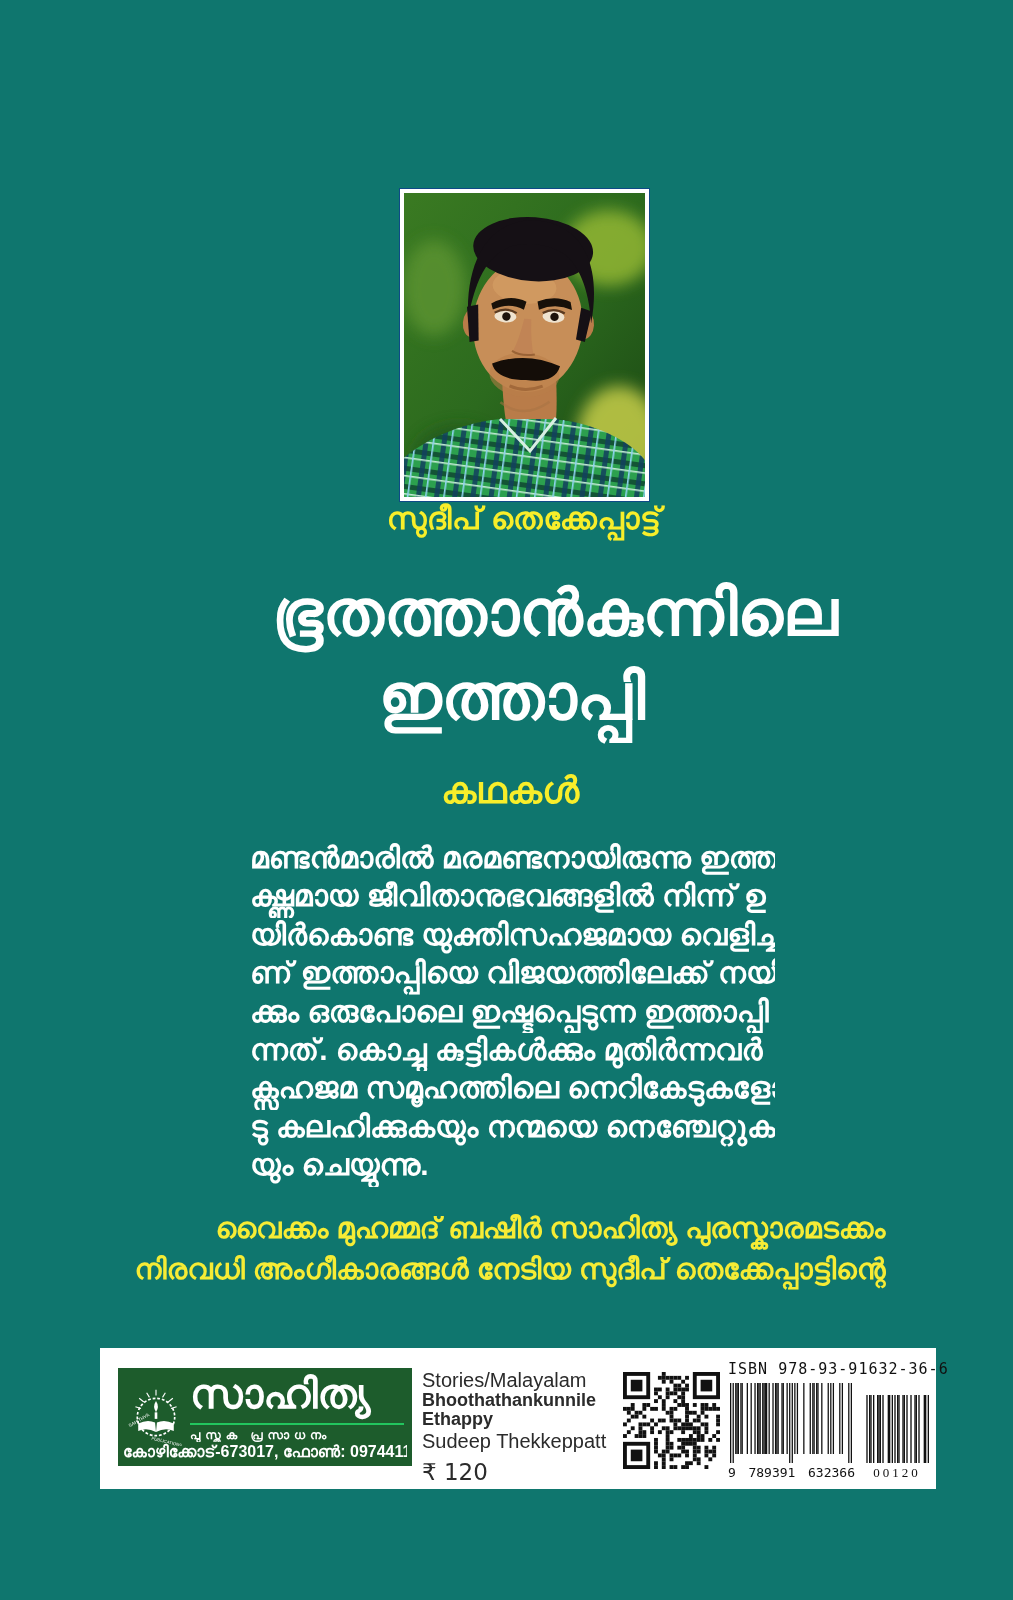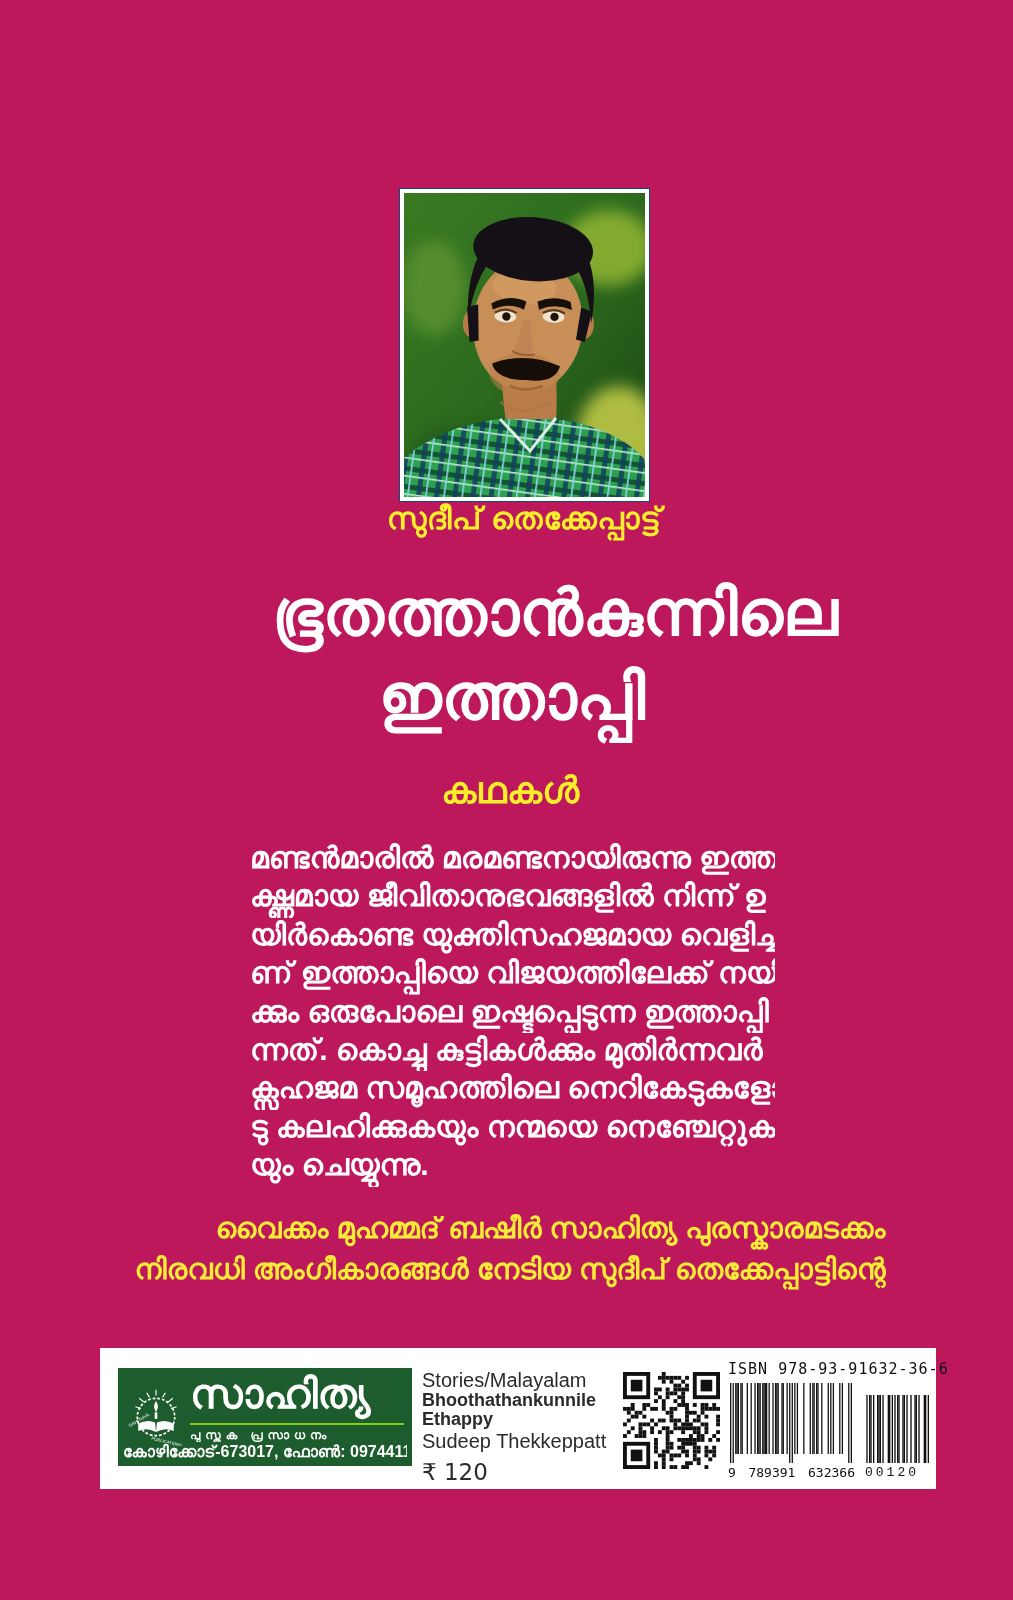--- a/index.html
+++ b/index.html
@@ -1,18 +1,18 @@
 <!DOCTYPE html>
 <html><head>
 <meta charset="utf-8">
 <style>
   html,body{margin:0;padding:0;background:#333;}
   .page{
     position:relative;width:1013px;height:1600px;overflow:hidden;
-    background:#be185d;
+    background:#0f766e;
     font-family:"Liberation Sans","DejaVu Sans",sans-serif;
     margin:0 auto;
   }
   .center-abs{position:absolute;transform:translateX(-50%);white-space:nowrap;}
 
   .photo{
     position:absolute;left:400px;top:189px;width:241px;height:304px;
     background:#2c6a1e;border:4px solid #ffffff;box-shadow:0 0 0 1px #0e4a86;
   }
   .photo svg{display:block;width:241px;height:304px;}
@@ -26,41 +26,41 @@
   .blurb-line{height:38.4px;font-size:30px;font-weight:700;white-space:nowrap;overflow:hidden;}
 
   .award{left:510px;top:1208px;text-align:right;color:#f6ec35;font-size:29px;font-weight:bold;line-height:41px;}
   .award div{white-space:nowrap;}
 
   .footer{position:absolute;left:100px;top:1348px;width:836px;height:141px;background:#ffffff;}
 
   .pub{position:absolute;left:18px;top:20px;width:294px;height:98px;background:#1d5c2c;color:#ffffff;overflow:hidden;}
   .pub-seal{position:absolute;left:8px;top:20px;width:60px;height:58px;}
   .pub-name{position:absolute;left:72px;top:2px;font-size:41px;font-weight:bold;line-height:48px;white-space:nowrap;}
-  .pub-tagline{position:absolute;left:72px;top:55px;width:214px;border-top:2px solid #84cc16;padding-top:3px;
+  .pub-tagline{position:absolute;left:72px;top:55px;width:214px;border-top:2px solid #22c55e;padding-top:3px;
     font-size:12px;font-weight:bold;letter-spacing:5px;white-space:nowrap;overflow:hidden;}
   .pub-address{position:absolute;left:5px;top:75px;width:284px;text-align:center;font-size:16px;font-weight:bold;white-space:nowrap;overflow:hidden;}
 
   .meta{position:absolute;left:322px;top:21px;color:#2b2b2b;}
   .meta-cat{font-size:20px;line-height:22px;}
   .meta-t{font-size:18px;font-weight:bold;line-height:19px;}
   .meta-author{font-size:20px;line-height:22px;margin-top:1px;}
   .price{font-size:23px;margin-top:7px;font-family:"DejaVu Sans",sans-serif;}
 
   .qr{position:absolute;left:523px;top:24px;width:97px;height:97px;}
 
   .isbn-block{position:absolute;left:628px;top:12px;width:205px;}
   .isbn-label{font-family:"DejaVu Sans Mono","Liberation Mono",monospace;font-size:15px;letter-spacing:1px;color:#111;white-space:nowrap;}
   .bc-wrap{position:relative;margin-top:3px;height:108px;}
   .ean{position:absolute;left:2px;top:2px;width:122px;height:80px;}
   .bc-digits{position:absolute;left:0;top:84px;width:127px;display:flex;justify-content:space-between;
     font-family:"DejaVu Sans Mono","Liberation Mono",monospace;font-size:13px;color:#111;}
   .addon{position:absolute;left:137px;top:14px;width:64px;height:68px;}
-  .addon-digits{position:absolute;left:137px;top:84px;width:64px;text-align:left;letter-spacing:3px;
-    font-family:Liberation Mono, monospace;font-size:13px;color:#111;}
+  .addon-digits{position:absolute;left:137px;top:84px;width:64px;text-align:center;letter-spacing:3px;
+    font-family:Liberation Serif, serif;font-size:13px;color:#111;}
 </style>
 </head>
 <body>
 
 <div class="page">
 
   <div class="photo">
     <svg viewBox="0 0 241 304">
       <defs>
         <linearGradient id="pbg" x1="0" y1="0" x2="1" y2="1">

